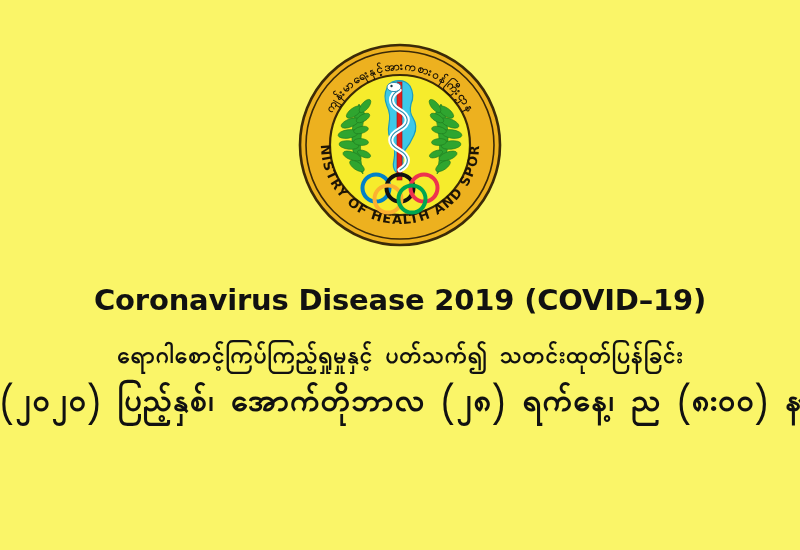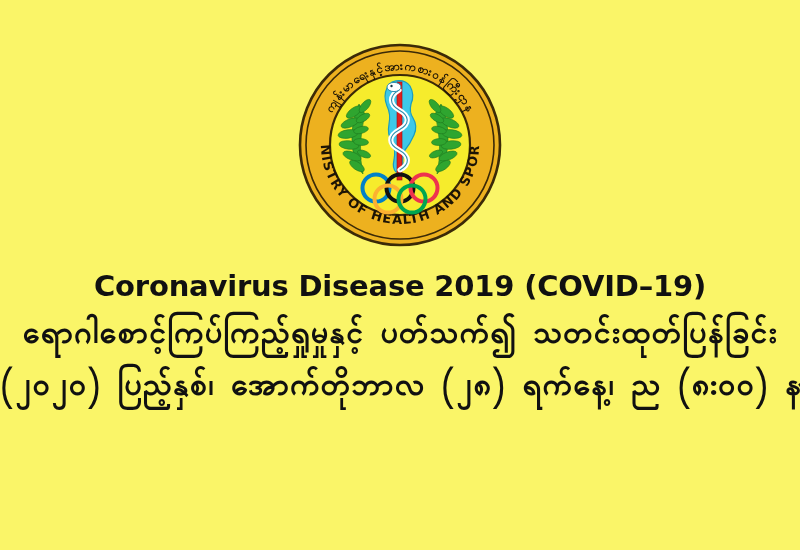--- a/index.html
+++ b/index.html
@@ -49,33 +49,33 @@
   }
 
   .title-en {
     font-family: "DejaVu Sans", "Liberation Sans", sans-serif;
     font-weight: bold;
     font-size: 29px;
     letter-spacing: -0.2px;
     color: #111111;
     line-height: 1.0;
     white-space: nowrap;
-    margin: 0;
+    margin: 14px;
   }
 
   .line-mm {
     font-family: "Padauk", "Myanmar Text", "Noto Sans Myanmar", "DejaVu Sans", sans-serif;
     font-weight: bold;
     color: #111111;
     white-space: nowrap;
     margin: 0;
   }
 
   .line-mm-1 {
-    font-size: 32px;
+    font-size: 24px;
     line-height: 1.5;
     margin-top: 10px;
     
     transform: scaleX(1.0);
     text-align: center;
   }
 
   .line-mm-2 {
     font-size: 32px;
     line-height: 1.5;

